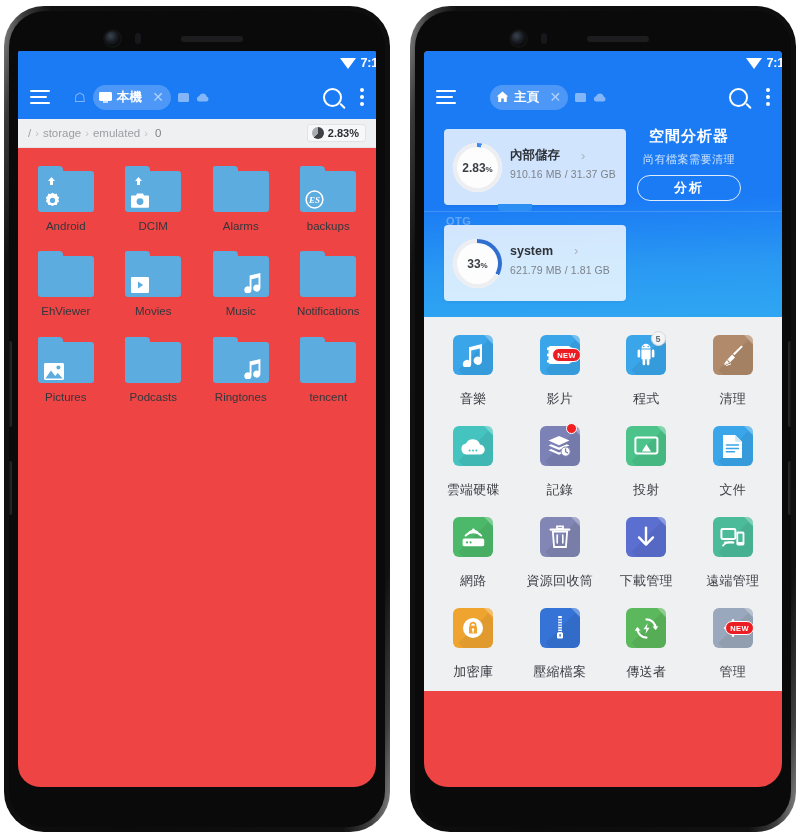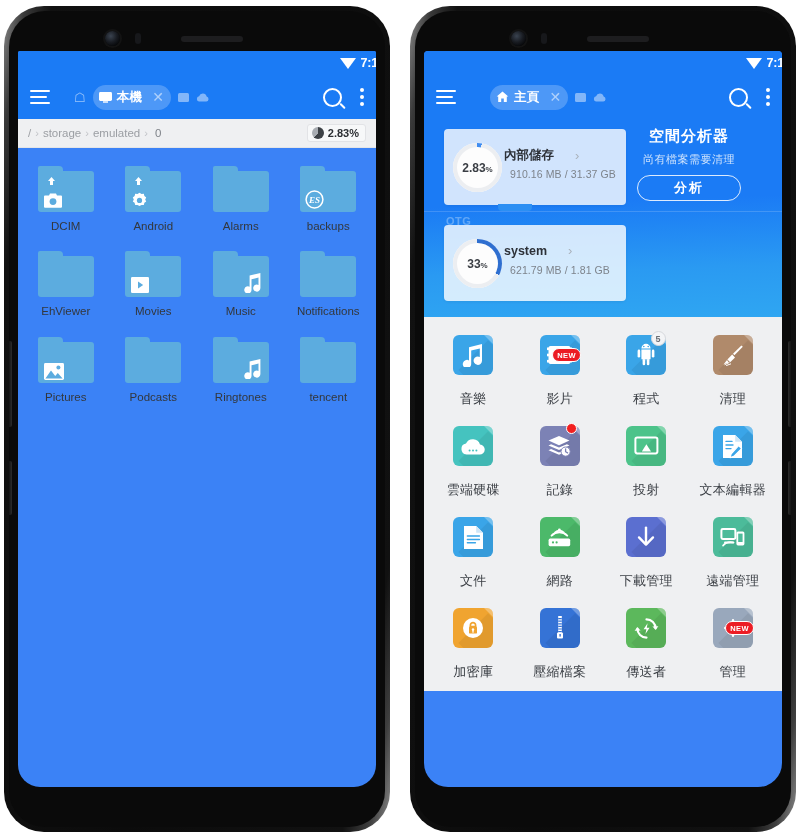--- a/index.html
+++ b/index.html
@@ -48,21 +48,21 @@
     width: 62px; height: 6px; border-radius: 3px;
     background: #1d1d1f;
   }
 
   
   .screen {
     position: absolute;
     left: 9px; top: 40px;
     width: 358px; height: 736px;
     border-radius: 4px 4px 24px 24px;
-    background: #3b82f6;
+    background: #ef4444;
     overflow: hidden;
   }
   .screen.left-screen  { border-radius: 2px 2px 22px 22px; }
 
   
   .btn-vol, .btn-pow {
     position: absolute; right: -1px;
     width: 4px; border-radius: 2px;
     background: linear-gradient(90deg,#2c2c2c,#0c0c0c);
   }
@@ -197,21 +197,21 @@
   }
   .ring .arc {
     position:absolute; inset:0; border-radius:50%;
   }
   .ring .hole {
     position:absolute; inset:4px; border-radius:50%; background:#fdfdfd;
   }
   .ring .rtxt { position:relative; z-index:2; font-size: 12px; font-weight:700; color:#3a3e44; }
   .ring .rtxt small { font-size: 8px; font-weight:700; }
   .card-name {
-    position:absolute; left: 60px; top: 18px;
+    position:absolute; left: 66px; top: 18px;
     font-size: 12.5px; font-weight: 700; color: #2d3138;
     display:flex; align-items:center; gap:21px;
   }
   .card-name .arr { color:#a9b1bb; font-size: 13px; font-weight: 400; }
   .card-sub {
     position:absolute; left: 66px; top: 39px;
     font-size: 10.5px; color:#7d838b; letter-spacing:.1px;
   }
   .otg-ghost {
     position:absolute; left: 22px; top: 4px;
@@ -348,46 +348,46 @@
         <div class="folder-grid" id="folderGrid">
             <div class="fcell">
               <div class="folder">
                 <span class="tab-top"></span>
                 <span class="body"></span>
                 <span class="fglyph g-uparrow">
                   <svg viewBox="0 0 15 15">
                     <path d="M7.5 1 11 5H9v4H6V5H4z" fill="#fff"></path>
                   </svg>
                 </span>
+                <span class="fglyph g-gear">
+                  <svg viewBox="0 0 17 17">
+                    <path d="M8.5 0.8l2 1.1 2.3-.1.6 2.2 1.8 1.4-1 2 1 2-1.8 1.4-.6 2.2-2.3-.1-2 1.1-2-1.1-2.3.1-.6-2.2L1.8 9.4l1-2-1-2 1.8-1.4.6-2.2 2.3.1z" fill="#fff"></path>
+                    <circle cx="8.5" cy="8.4" r="2.6" fill="#5cacdf"></circle>
+                  </svg>
+                </span>
+              </div>
+              <div class="fname">Android</div>
+            </div>
+            <div class="fcell">
+              <div class="folder">
+                <span class="tab-top"></span>
+                <span class="body"></span>
+                <span class="fglyph g-uparrow">
+                  <svg viewBox="0 0 15 15">
+                    <path d="M7.5 1 11 5H9v4H6V5H4z" fill="#fff"></path>
+                  </svg>
+                </span>
                 <span class="fglyph g-cam">
                   <svg viewBox="0 0 18 15">
                     <path d="M6 0.6h6l1 1.8h4a1 1 0 0 1 1 1v10.3a1 1 0 0 1-1 1H1a1 1 0 0 1-1-1V3.4a1 1 0 0 1 1-1h4z" fill="#fff"></path>
                     <circle cx="9" cy="8.6" r="3.4" fill="#5cacdf"></circle>
                   </svg>
                 </span>
               </div>
               <div class="fname">DCIM</div>
-            </div>
-            <div class="fcell">
-              <div class="folder">
-                <span class="tab-top"></span>
-                <span class="body"></span>
-                <span class="fglyph g-uparrow">
-                  <svg viewBox="0 0 15 15">
-                    <path d="M7.5 1 11 5H9v4H6V5H4z" fill="#fff"></path>
-                  </svg>
-                </span>
-                <span class="fglyph g-gear">
-                  <svg viewBox="0 0 17 17">
-                    <path d="M8.5 0.8l2 1.1 2.3-.1.6 2.2 1.8 1.4-1 2 1 2-1.8 1.4-.6 2.2-2.3-.1-2 1.1-2-1.1-2.3.1-.6-2.2L1.8 9.4l1-2-1-2 1.8-1.4.6-2.2 2.3.1z" fill="#fff"></path>
-                    <circle cx="8.5" cy="8.4" r="2.6" fill="#5cacdf"></circle>
-                  </svg>
-                </span>
-              </div>
-              <div class="fname">Android</div>
             </div>
             <div class="fcell">
               <div class="folder">
                 <span class="tab-top"></span>
                 <span class="body"></span>
               </div>
               <div class="fname">Alarms</div>
             </div>
             <div class="fcell">
               <div class="folder">
@@ -684,33 +684,20 @@
               </div>
               <div class="aname">投射</div>
             </div>
             <div class="acell">
               <div class="atile" style="background:#3aa5e8;">
                 <span class="shade"></span>
                 <span class="fold"></span>
                 <svg width="23" height="25" viewBox="0 0 23 25">
                   <path d="M2 1h12.2L21 7.8V24H2z" fill="#fff"></path>
                   <path d="M14.2 1 21 7.8h-6.8z" fill="#cfe6f7"></path>
-                  <path d="M5 7.4h6M5 11h7M5 14.6h5" stroke="#3aa5e8" stroke-width="1.4" stroke-linecap="round"></path>
-                  <path d="M17.6 11.6 20.6 14.6 12.8 22.4 9 23.6 10.2 19.8z" fill="#3aa5e8" stroke="#fff" stroke-width="1.2" stroke-linejoin="round"></path>
-                </svg>
-              </div>
-              <div class="aname">文本編輯器</div>
-            </div>
-            <div class="acell">
-              <div class="atile" style="background:#3aa5e8;">
-                <span class="shade"></span>
-                <span class="fold"></span>
-                <svg width="23" height="25" viewBox="0 0 23 25">
-                  <path d="M2 1h12.2L21 7.8V24H2z" fill="#fff"></path>
-                  <path d="M14.2 1 21 7.8h-6.8z" fill="#cfe6f7"></path>
                   <path d="M5.4 11h12M5.4 14.4h12M5.4 17.8h8" stroke="#3aa5e8" stroke-width="1.5" stroke-linecap="round"></path>
                 </svg>
               </div>
               <div class="aname">文件</div>
             </div>
             <div class="acell">
               <div class="atile" style="background:#4cb96a;">
                 <span class="shade"></span>
                 <span class="fold"></span>
                 <svg width="25" height="21" viewBox="0 0 25 21">
@@ -718,20 +705,33 @@
                   <circle cx="6" cy="15.4" r="1.1" fill="#4cb96a"></circle>
                   <circle cx="9.6" cy="15.4" r="1.1" fill="#4cb96a"></circle>
                   <path d="M4.6 8.6a11 11 0 0 1 15.6 0" stroke="#fff" stroke-width="2" fill="none" stroke-linecap="round"></path>
                   <path d="M8.2 5.4a6.4 6.4 0 0 1 8.4 0" stroke="#fff" stroke-width="2" fill="none" stroke-linecap="round"></path>
                   <circle cx="12.4" cy="3" r="1.4" fill="#fff"></circle>
                 </svg>
               </div>
               <div class="aname">網路</div>
             </div>
             <div class="acell">
+              <div class="atile" style="background:#8186b4;">
+                <span class="shade"></span>
+                <span class="fold"></span>
+                <svg width="22" height="24" viewBox="0 0 22 24">
+                  <path d="M8 1.4h6v2.4H8z" fill="none" stroke="#fff" stroke-width="1.8"></path>
+                  <path d="M1.6 4.6h18.8" stroke="#fff" stroke-width="2.2" stroke-linecap="round"></path>
+                  <path d="M3.8 6.6h14.4l-1.3 15.4H5.1z" fill="none" stroke="#fff" stroke-width="1.8"></path>
+                  <path d="M8.2 10v8M13.8 10v8" stroke="#fff" stroke-width="1.6" stroke-linecap="round"></path>
+                </svg>
+              </div>
+              <div class="aname">資源回收筒</div>
+            </div>
+            <div class="acell">
               <div class="atile" style="background:#5b6fd0;">
                 <span class="shade"></span>
                 <span class="fold"></span>
                 <svg width="24" height="24" viewBox="0 0 24 24">
                   <path d="M12 2.6v16" stroke="#fff" stroke-width="2.4" stroke-linecap="round"></path>
                   <path d="M5 12.4 12 19.6 19 12.4" stroke="#fff" stroke-width="2.4" fill="none" stroke-linecap="round" stroke-linejoin="round"></path>
                 </svg>
               </div>
               <div class="aname">下載管理</div>
             </div>

